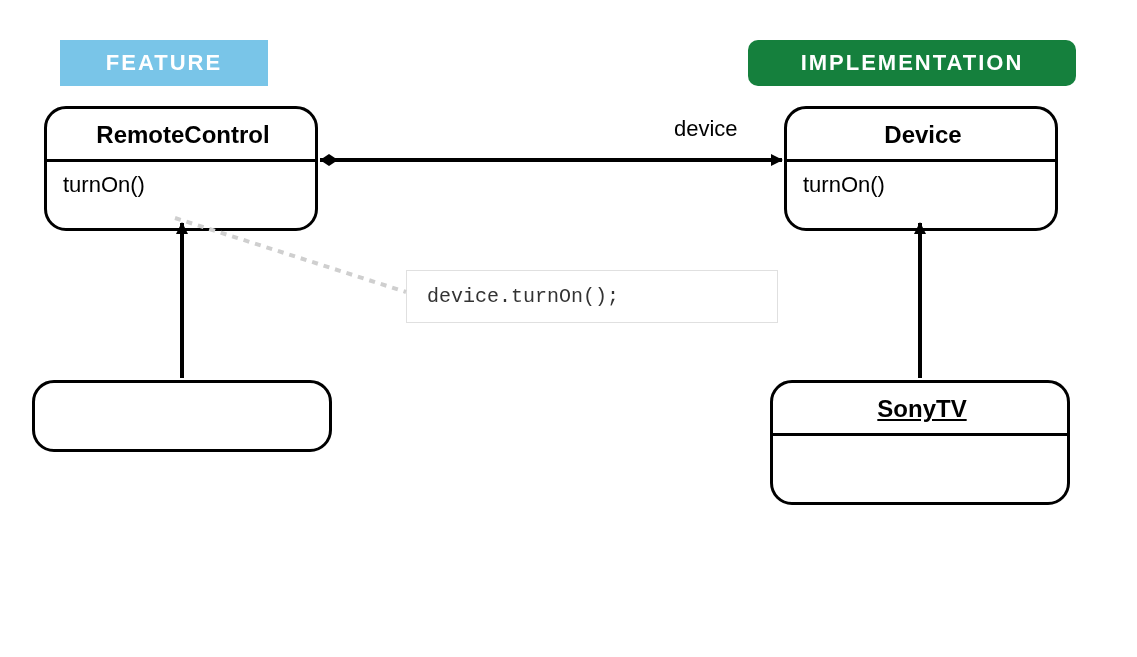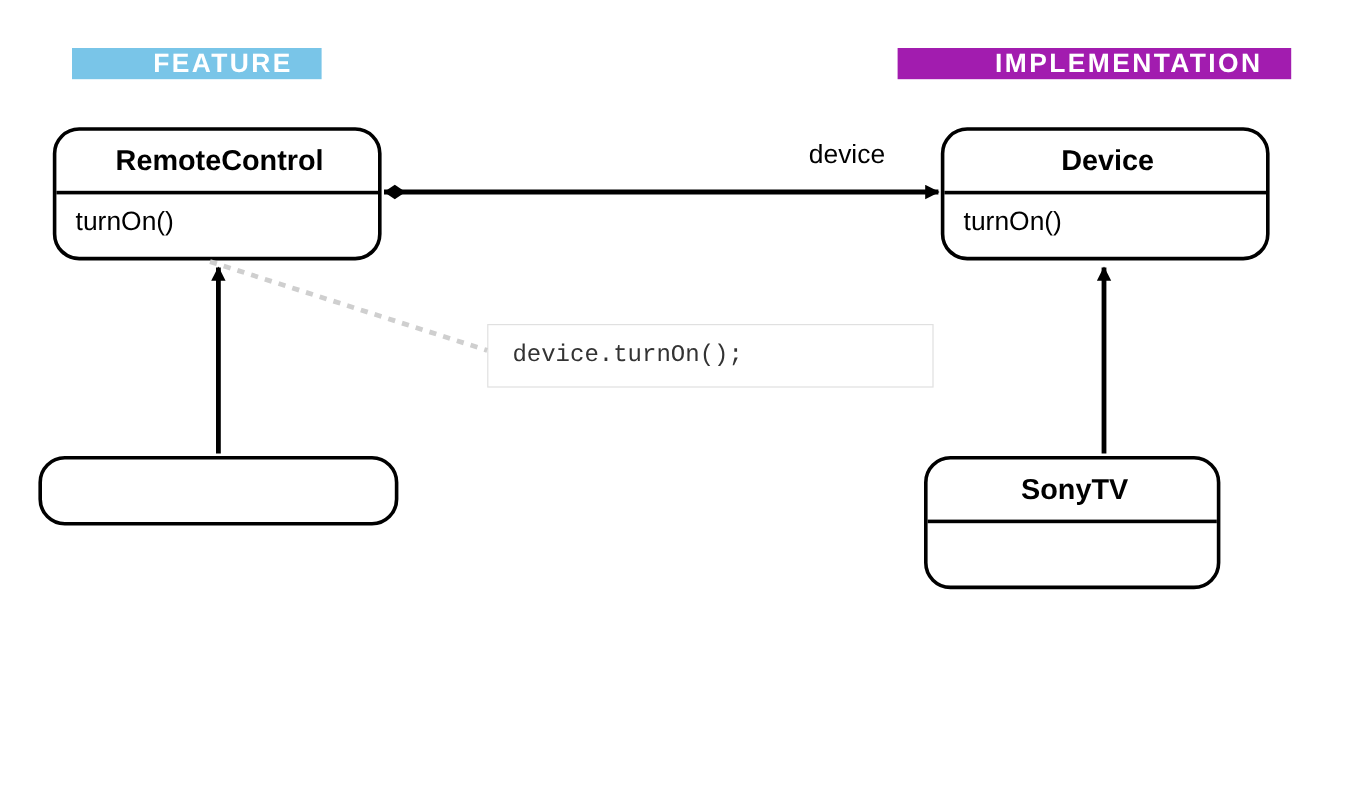--- a/index.html
+++ b/index.html
@@ -11,61 +11,62 @@
     font-family: "Segoe UI", "Helvetica Neue", Arial, sans-serif;
     position: relative;
     overflow: hidden;
   }
   .badge {
     position: absolute;
     color: #fff;
     font-weight: 600;
     font-size: 22px;
     letter-spacing: 2px;
-    padding: 0 24px;
-    text-align: right;
+    padding: 10px 24px;
+    text-align: center;
   }
   .badge-feature {
     left: 60px;
     top: 40px;
     background: #79c5e8;
     min-width: 160px;
   }
   .badge-impl {
     left: 748px;
     top: 40px;
-    background: #a21caf;
+    background: #15803d;
     min-width: 280px;
+    border-radius: 10px;
   }
   .classbox {
     position: absolute;
     border: 3px solid #000;
     border-radius: 22px;
     background: #fff;
     box-sizing: border-box;
   }
   .classbox .title {
     font-size: 24px;
     font-weight: 600;
     text-align: center;
     padding: 12px 8px 10px 12px;
     border-bottom: 3px solid #000;
     font-family: "Segoe UI", "Helvetica Neue", Arial, sans-serif;
   }
   .classbox .section {
     font-size: 22px;
-    padding: 10px 16px 14px 16px;
+    padding: 10px 16px 28px 16px;
     min-height: 28px;
     font-family: "Segoe UI", "Helvetica Neue", Arial, sans-serif;
   }
   
   .box-remote   { left: 44px;  top: 106px; width: 274px; }
   .box-device   { left: 784px; top: 106px; width: 274px; }
   .box-advanced { left: 32px;  top: 380px; width: 300px; }
-  .box-sony     { left: 770px; top: 380px; width: 247px; }
+  .box-sony     { left: 770px; top: 380px; width: 300px; text-decoration: underline; }
 
   .codebox {
     position: absolute;
     left: 406px;
     top: 270px;
     width: 330px;
     border: 1px solid #e0e0e0;
     background: #fff;
     font-family: "Consolas", "Menlo", "Courier New", monospace;
     font-size: 20px;

